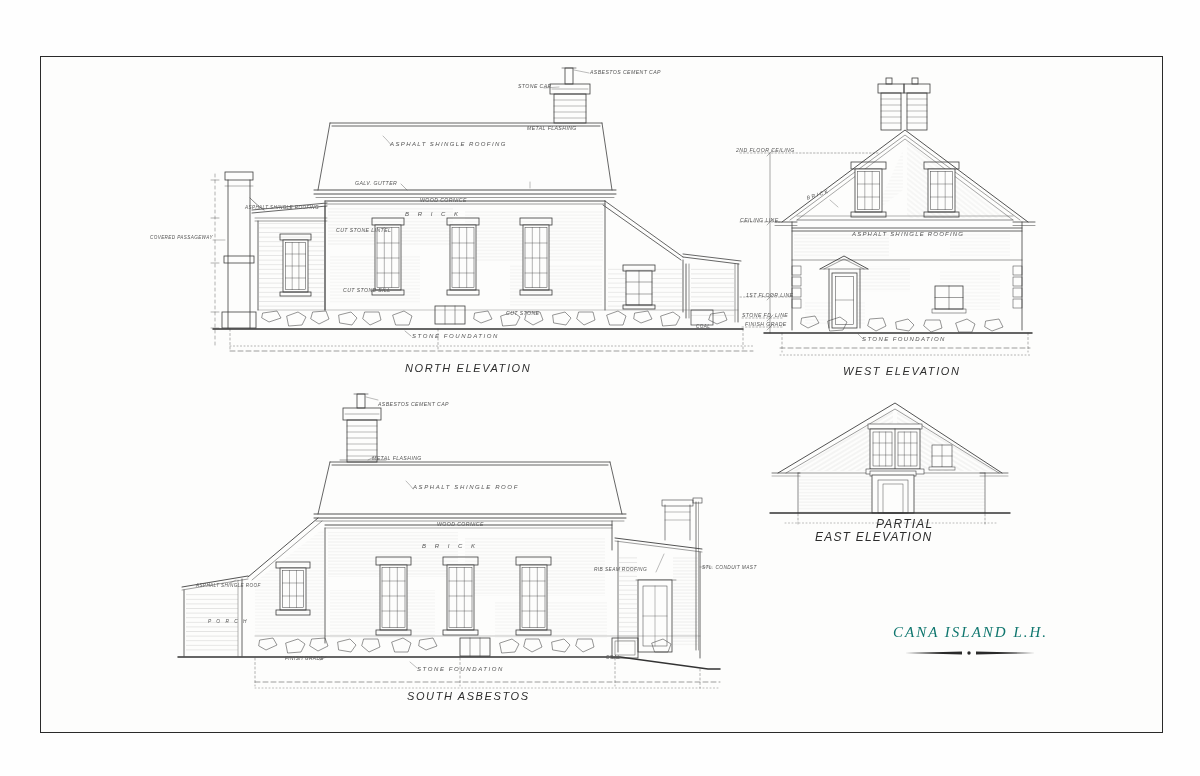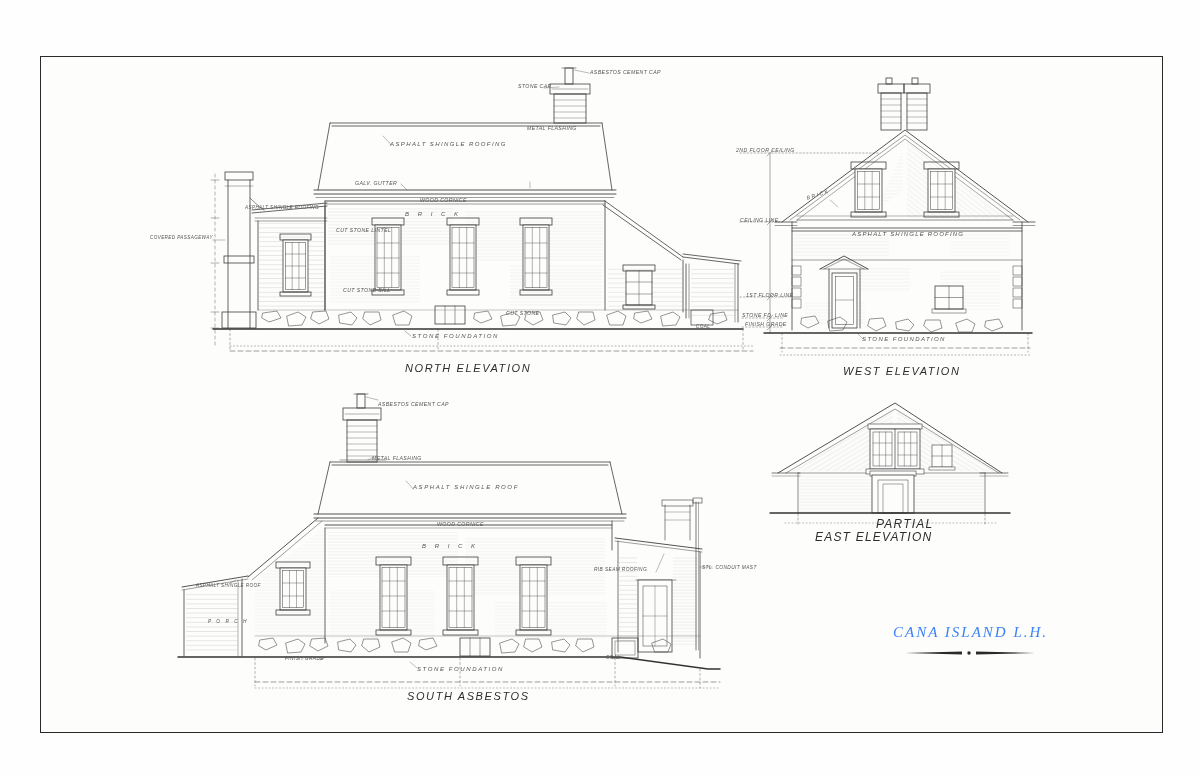--- a/index.html
+++ b/index.html
@@ -10,21 +10,21 @@
   svg.elev{position:absolute;overflow:visible;}
   .ann{position:absolute;font-style:italic;color:#555;white-space:nowrap;line-height:1;
        transform-origin:left top;}
   .a6{font-size:6px;letter-spacing:.5px;}
   .a5{font-size:5.2px;letter-spacing:.4px;}
   .asp{font-size:6px;letter-spacing:3.5px;}
   .caption{position:absolute;font-style:italic;font-size:11px;letter-spacing:1.6px;
        color:#2d2d2d;white-space:nowrap;line-height:1;}
   .cap-sm{font-size:12px;letter-spacing:1.2px;}
   .title-text{position:absolute;font-family:"Liberation Serif",serif;font-style:italic;
-       font-size:15px;letter-spacing:2px;color:#3b82f6;white-space:nowrap;}
+       font-size:15px;letter-spacing:2px;color:#0f766e;white-space:nowrap;}
 </style>
 </head>
 <body>
 
 <div class="page">
   <div class="sheet-border"></div>
 
   <svg class="elev" style="left:155px;top:60px" width="600" height="320" viewBox="0 0 600 320">
     <defs>
       <pattern id="nh" width="4" height="3.2" patternUnits="userSpaceOnUse">

